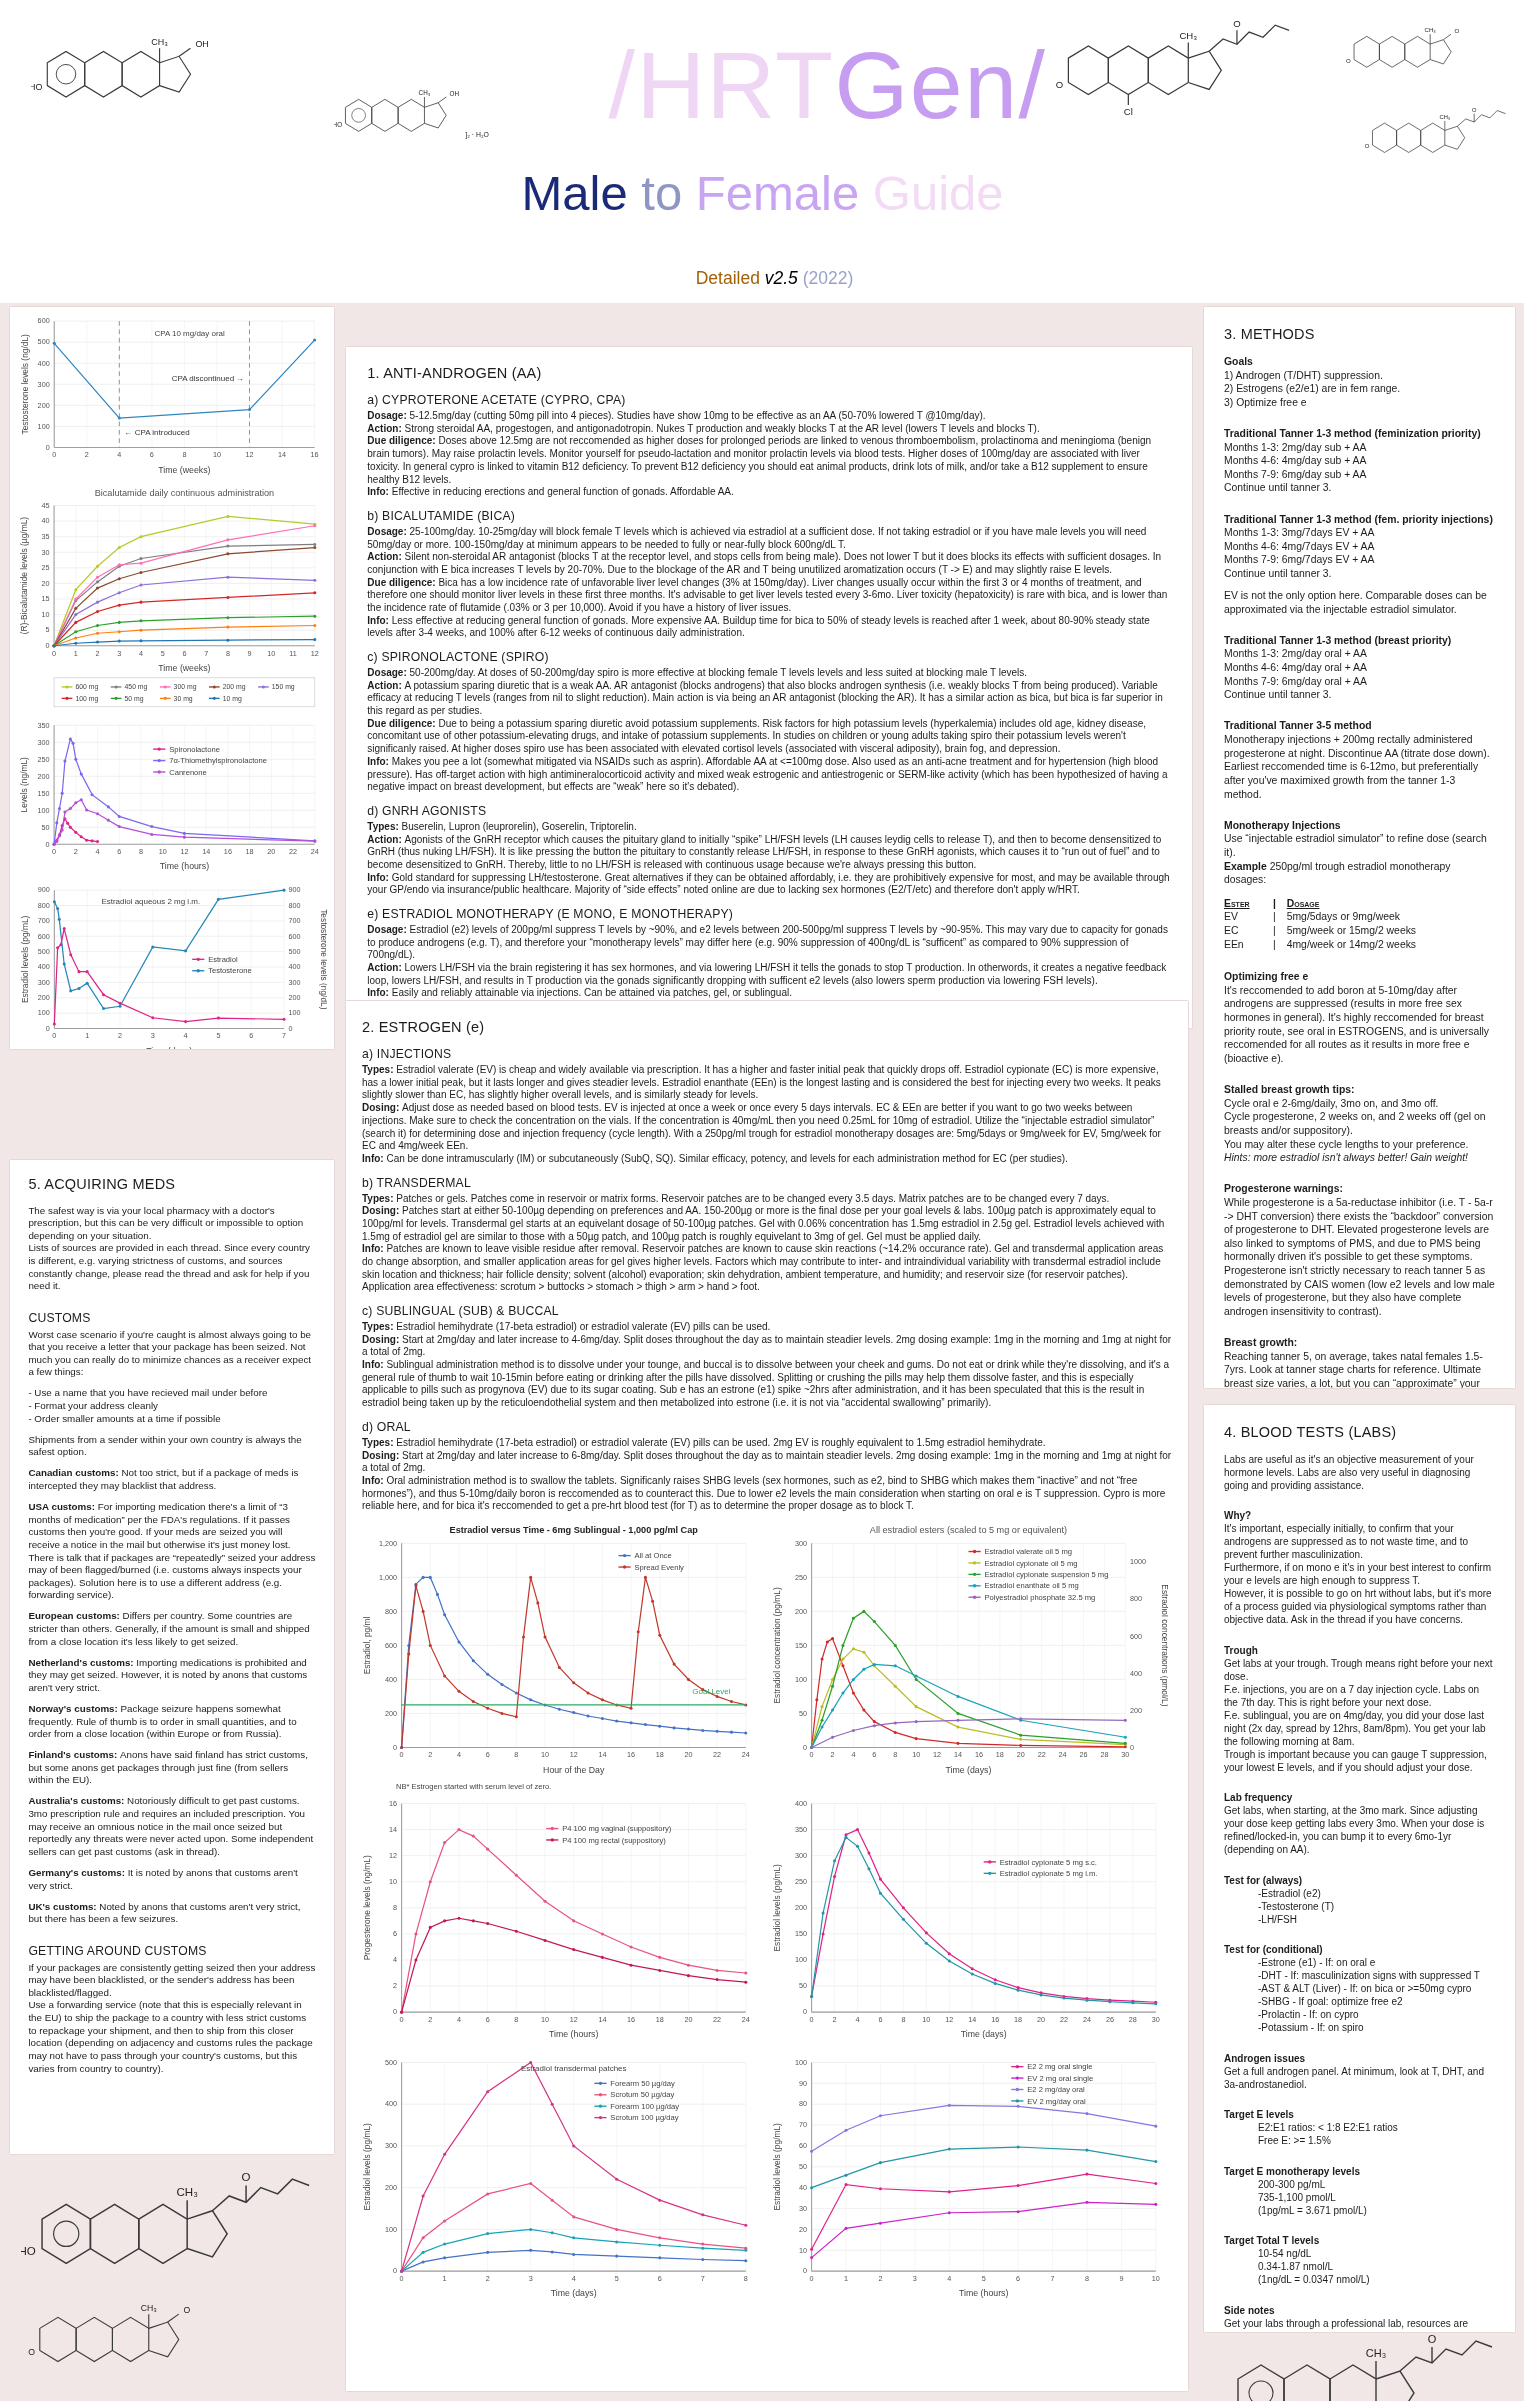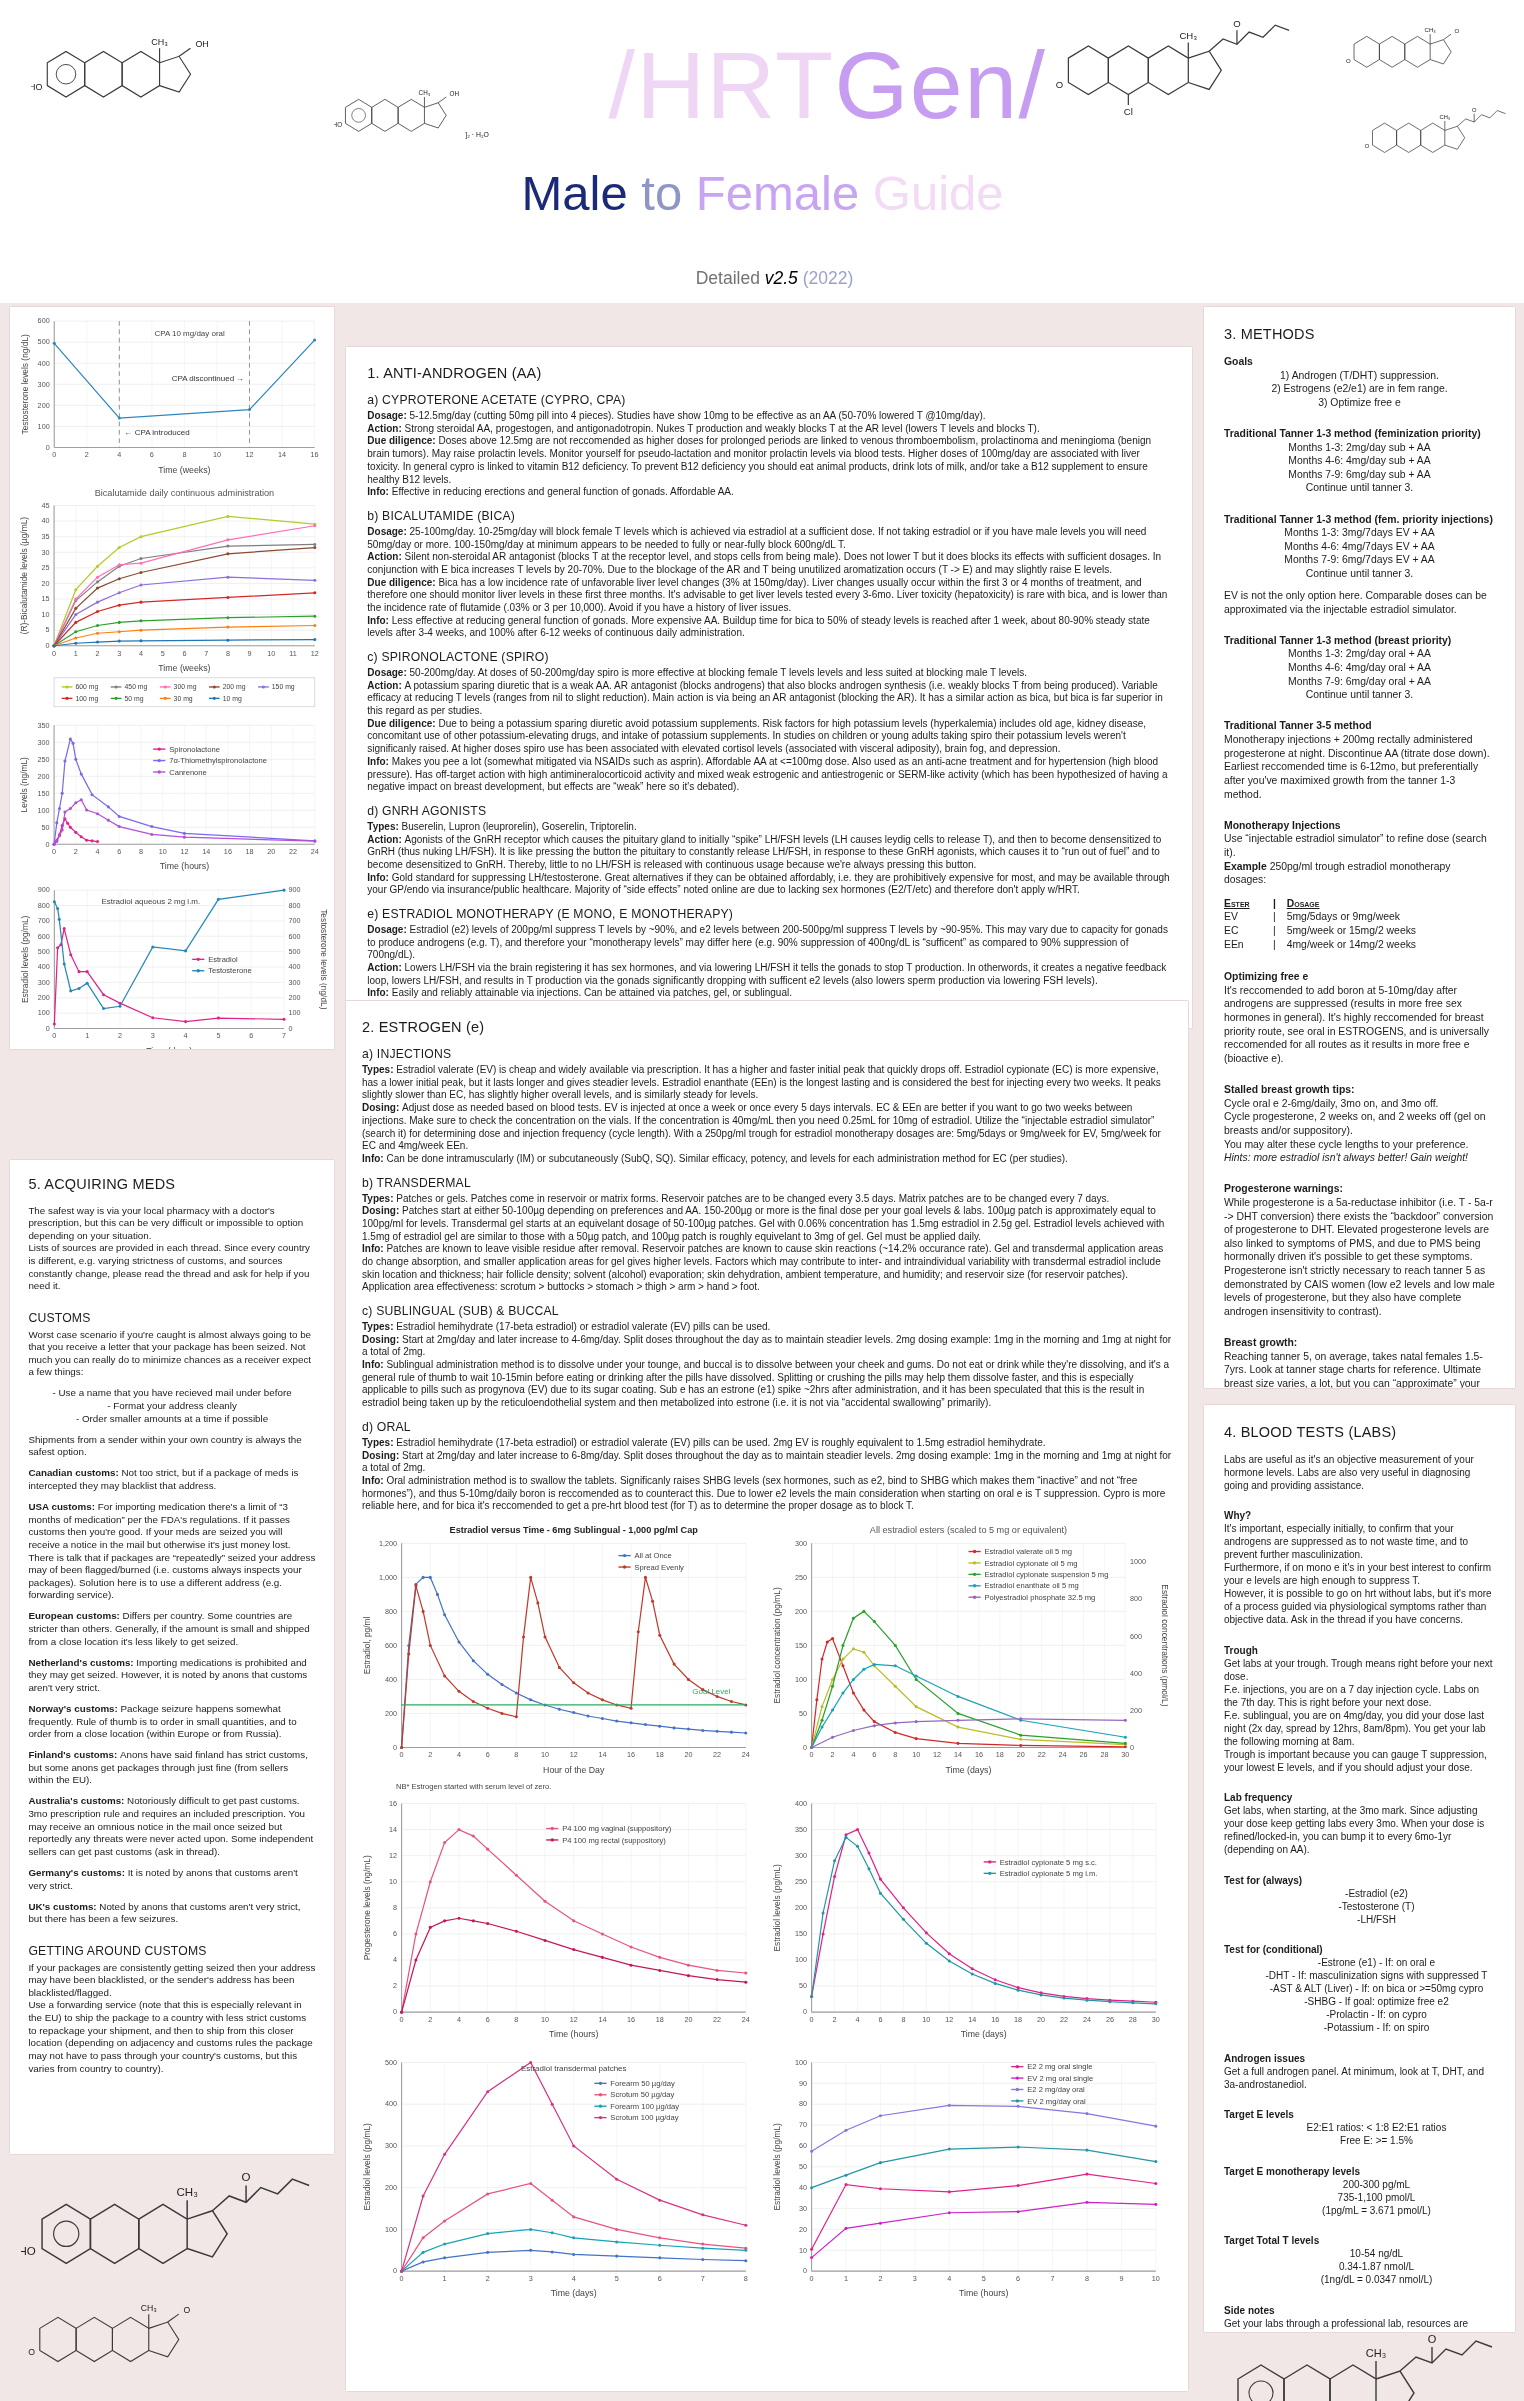--- a/index.html
+++ b/index.html
@@ -18,21 +18,21 @@
   .p-estro{left:345px;top:1000px;width:844px;height:1392px;padding:17px 16px;font-size:10px;line-height:1.27;}
   .p-methods{left:1203px;top:306px;width:313px;height:1083px;padding:18.3px 20px;font-size:10.4px;line-height:1.31;}
   .p-labs{left:1203px;top:1404px;width:313px;height:929px;padding:18.3px 20px;font-size:10px;line-height:1.3;}
   .p-acq{left:9.1px;top:1159px;width:326px;height:996px;padding:15.2px 18.3px;font-size:9.8px;line-height:1.29;}
   .bh1{font-size:14.5px;font-weight:400;margin:0 0 10.7px 0;letter-spacing:0.2px;}
   .bh2{font-size:12.2px;font-weight:400;margin:10px 0 1.5px 0;letter-spacing:0.2px;}
   .bb{font-weight:700;margin:9.1px 0 0 0;}
   .bp{margin:0;}
   .bi{font-style:italic;margin:0;}
   .bsp{height:8.4px;}
-  .bln{margin:0;text-align:center;}
+  .bln{margin:0;}
   .ind .bln{padding-left:34px;}
   .ttable{margin:1.5px 0;}
   .trow{display:grid;grid-template-columns:49px 13.7px auto;}
   .trow.hd{font-weight:700;text-decoration:underline;font-variant:small-caps;}
   .charts-grid{display:grid;grid-template-columns:1fr 1fr;gap:3px 10.7px;margin-top:9.1px;}
   .chart{display:block;}
   .chart-footnote{font-size:7.6px;color:#444;margin:-3px 0 0 34px;}
   .struct{position:absolute;}
   .struct svg{display:block;width:100%;height:auto;}
   #s-estradiol{left:30.5px;top:13.7px;width:236px;}
@@ -118,21 +118,21 @@
           <line x1="158" y1="60" x2="158" y2="42" fill="none" stroke="#3a3a3a" stroke-width="1.4"></line>
           <text x="158" y="38" text-anchor="middle" font-size="11" fill="#222">CH₃</text>
           <text x="14" y="94" text-anchor="end" font-size="11" fill="#222">O</text>
           <path d="M182,52 L198,38 L214,44 L228,30 L244,36 L258,22 L274,28" fill="none" stroke="#3a3a3a" stroke-width="1.4"></path>
           <line x1="214" y1="44" x2="214" y2="28" fill="none" stroke="#3a3a3a" stroke-width="1.4"></line>
           <text x="214" y="24" text-anchor="middle" font-size="11" fill="#222">O</text>
         </svg>
       </div>
     <div class="t-title"><span style="color: rgb(238, 214, 244);">/HRT</span><span style="color: rgb(199, 157, 241);">Gen/</span></div>
     <div class="t-sub"><span style="color: rgb(27, 42, 120);">Male </span><span style="color: rgb(141, 150, 196);">to </span><span style="color: rgb(200, 164, 242);">Female </span><span style="color: rgb(243, 219, 245);">Guide</span></div>
-    <div class="t-ver"><span style="color: #737373; margin-left: 24px;">Detailed </span><span style="color: #000000; font-style: italic;">v2.5 </span><span style="color: rgb(154, 162, 204);">(2022)</span></div>
+    <div class="t-ver"><span style="color: #a16207; margin-left: 24px;">Detailed </span><span style="color: #000000; font-style: italic;">v2.5 </span><span style="color: rgb(154, 162, 204);">(2022)</span></div>
   </header>
 
   <section class="panel p-charts">
     <div class="chart"><svg width="308" height="169" viewBox="0 0 404 222">
           <line x1="46" x2="46" y1="12" y2="178" stroke="#f2f2f2" stroke-width="1"></line>
           <text x="46" y="191" text-anchor="middle" font-size="9.5" fill="#555">0</text>
           <line x1="88.75" x2="88.75" y1="12" y2="178" stroke="#f2f2f2" stroke-width="1"></line>
           <text x="88.75" y="191" text-anchor="middle" font-size="9.5" fill="#555">2</text>
           <line x1="131.5" x2="131.5" y1="12" y2="178" stroke="#f2f2f2" stroke-width="1"></line>
           <text x="131.5" y="191" text-anchor="middle" font-size="9.5" fill="#555">4</text>

